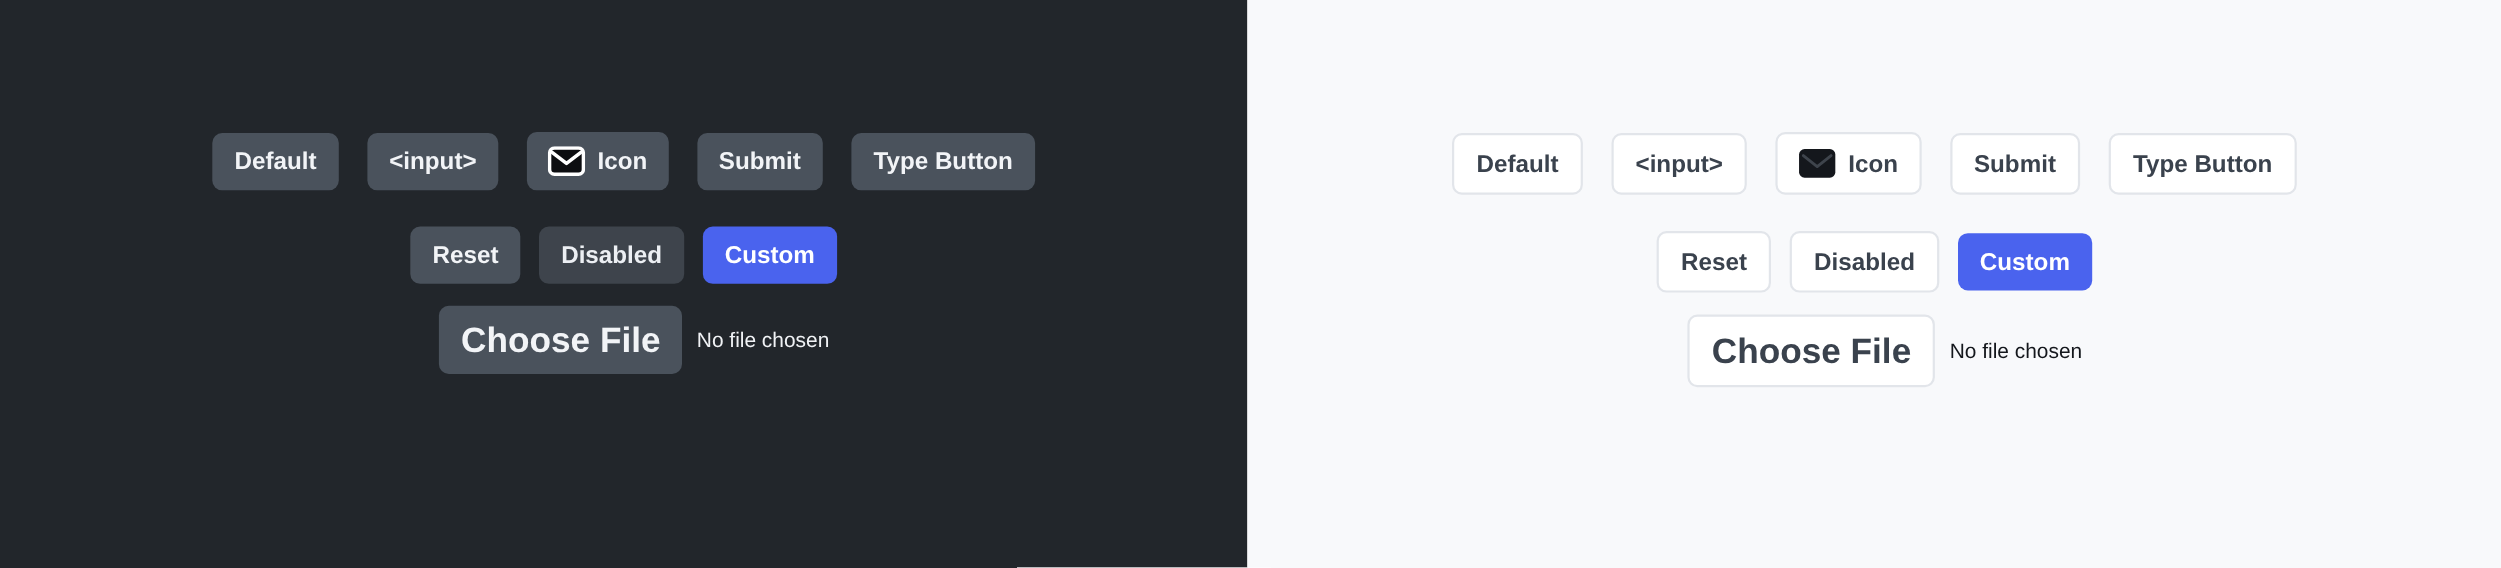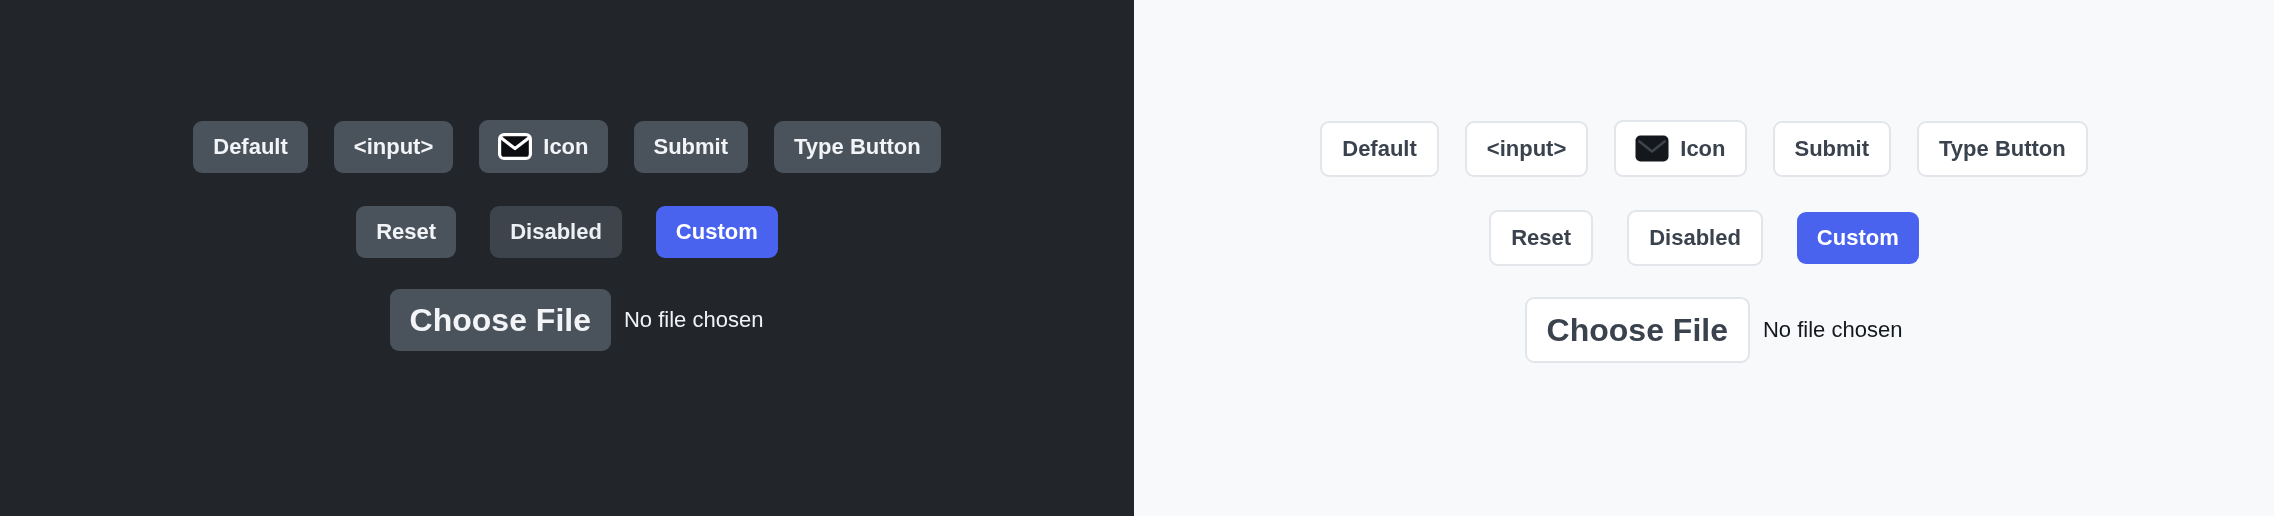--- a/index.html
+++ b/index.html
@@ -37,21 +37,21 @@
   }
 
   
   .row {
     display: flex;
     align-items: center;
     justify-content: center;
   }
 
   .row-1 { gap: 26px; margin-bottom: 33px; }
-  .row-2 { gap: 34px; margin-bottom: 31px; }
+  .row-2 { gap: 17px; margin-bottom: 20px; }
   .row-3 { gap: 0; }
 
   
   .btn {
     font-family: "Liberation Sans", sans-serif;
     font-weight: bold;
     font-size: 22px;
     line-height: 1;
     border-radius: 9px;
     border: none;
@@ -138,21 +138,21 @@
 
   .panel-light .file-btn {
     background: #ffffff;
     color: #3a424d;
     border: 2px solid #e2e5ea;
   }
 
   .file-status {
     font-family: "Liberation Sans", sans-serif;
     font-weight: normal;
-    font-size: 22px;
+    font-size: 19px;
     line-height: 1;
     white-space: nowrap;
     text-align: center;
   }
 
   .panel-dark .file-status { color: #f0f2f5; }
   .panel-light .file-status { color: #14171c; }
 </style>
 </head>
 <body>

